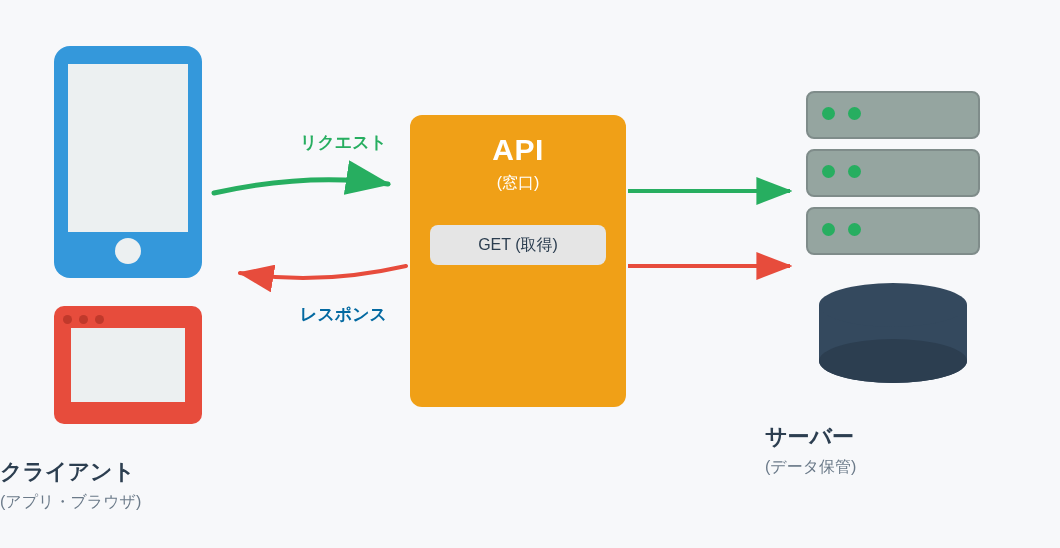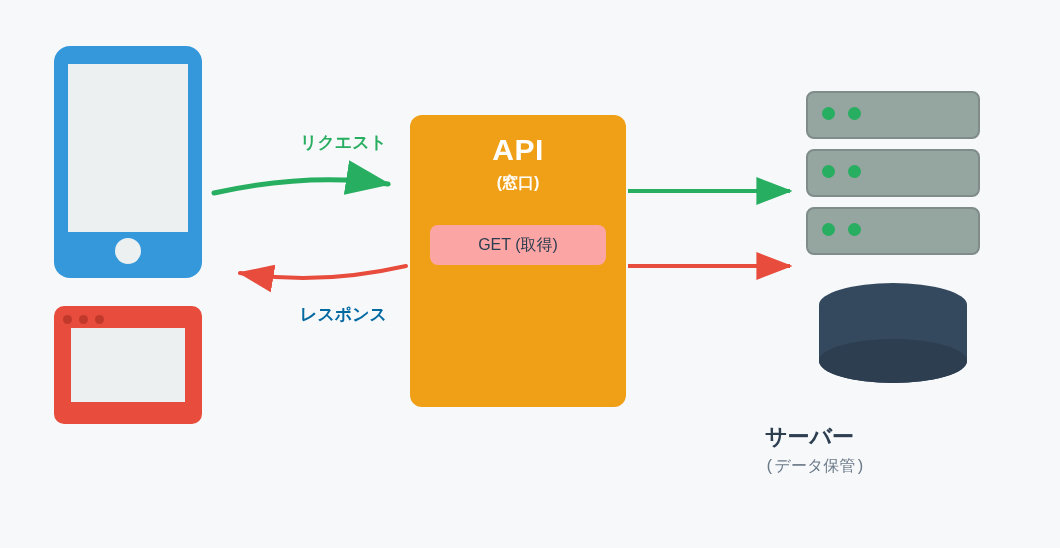--- a/index.html
+++ b/index.html
@@ -111,30 +111,30 @@
     font-size: 30px;
     font-weight: bold;
     letter-spacing: 0.5px;
     line-height: 1.25;
   }
   .api-sub {
     text-align: center;
     color: #ffffff;
     font-size: 16px;
     margin-top: 4px;
-    font-weight: bold;
+    font-weight: normal;
   }
   .api-pills {
     position: absolute;
     left: 20px;
     right: 20px;
     top: 110px;
   }
   .pill {
-    background: #fca5a5;
+    background: #e5e5e5;
     border-radius: 8px;
     height: 40px;
     line-height: 40px;
     text-align: center;
     color: #2c3e50;
     font-size: 16px;
     margin-bottom: 16px;
   }
   .pill:last-child { margin-bottom: 0; }
 
@@ -185,21 +185,20 @@
     font-size: 22px;
     font-weight: bold;
     color: #2c3e50;
     line-height: 1.25;
   }
   .lbl-sub {
     font-size: 16px;
     color: #6b7a89;
     margin-top: 6px;
     line-height: 1.25;
-    font-family: Liberation Mono, monospace;
   }
   .client-label { left: 0px; top: 458px; width: 256px; }
   .server-label { left: 765px; top: 423px; width: 256px; }
 
   .edge-label {
     position: absolute;
     font-size: 17px;
     font-weight: bold;
     white-space: nowrap;
   }
@@ -243,20 +242,24 @@
 
   <div class="browser">
     <div class="browser-screen"></div>
     <div class="browser-dots">
       <i></i>
       <i></i>
       <i></i>
     </div>
   </div>
 
+  <div class="lbl client-label">
+    <div class="lbl-main">クライアント</div>
+    <div class="lbl-sub">(アプリ・ブラウザ)</div>
+  </div>
 
   <div class="api-box">
     <div class="api-title">API</div>
     <div class="api-sub">(窓口)</div>
     <div class="api-pills">
       <div class="pill">GET (取得)</div>
     </div>
   </div>
 
   <div class="edge-label label-request">リクエスト</div>

